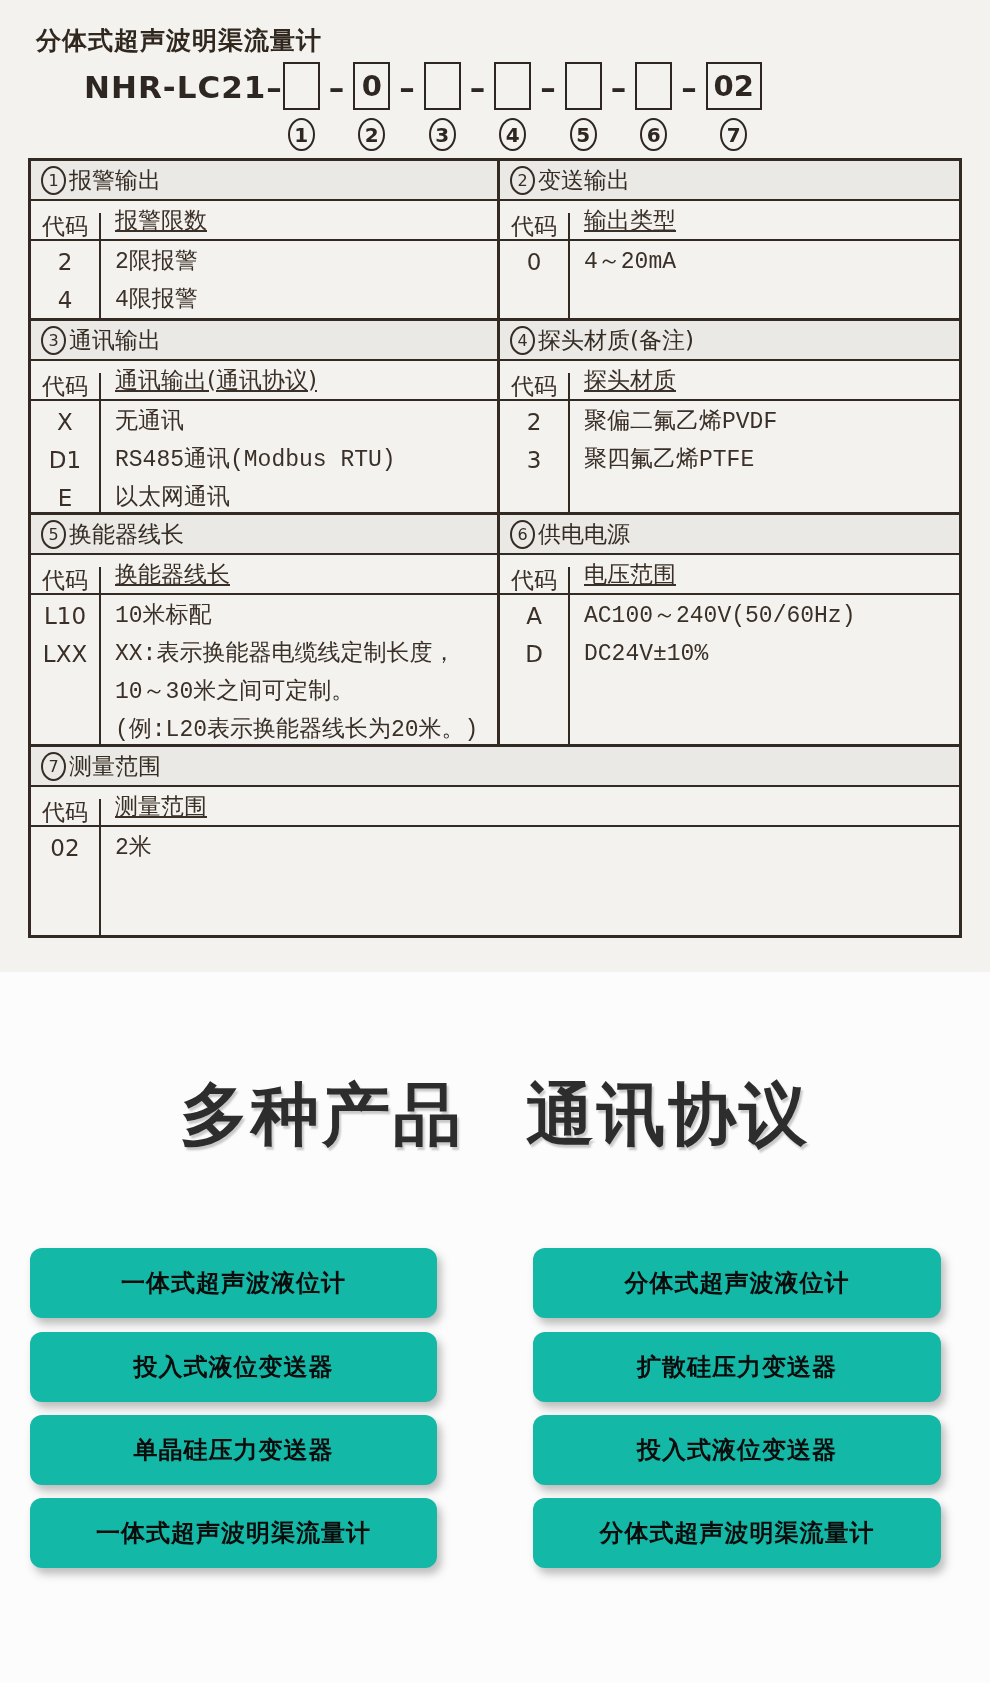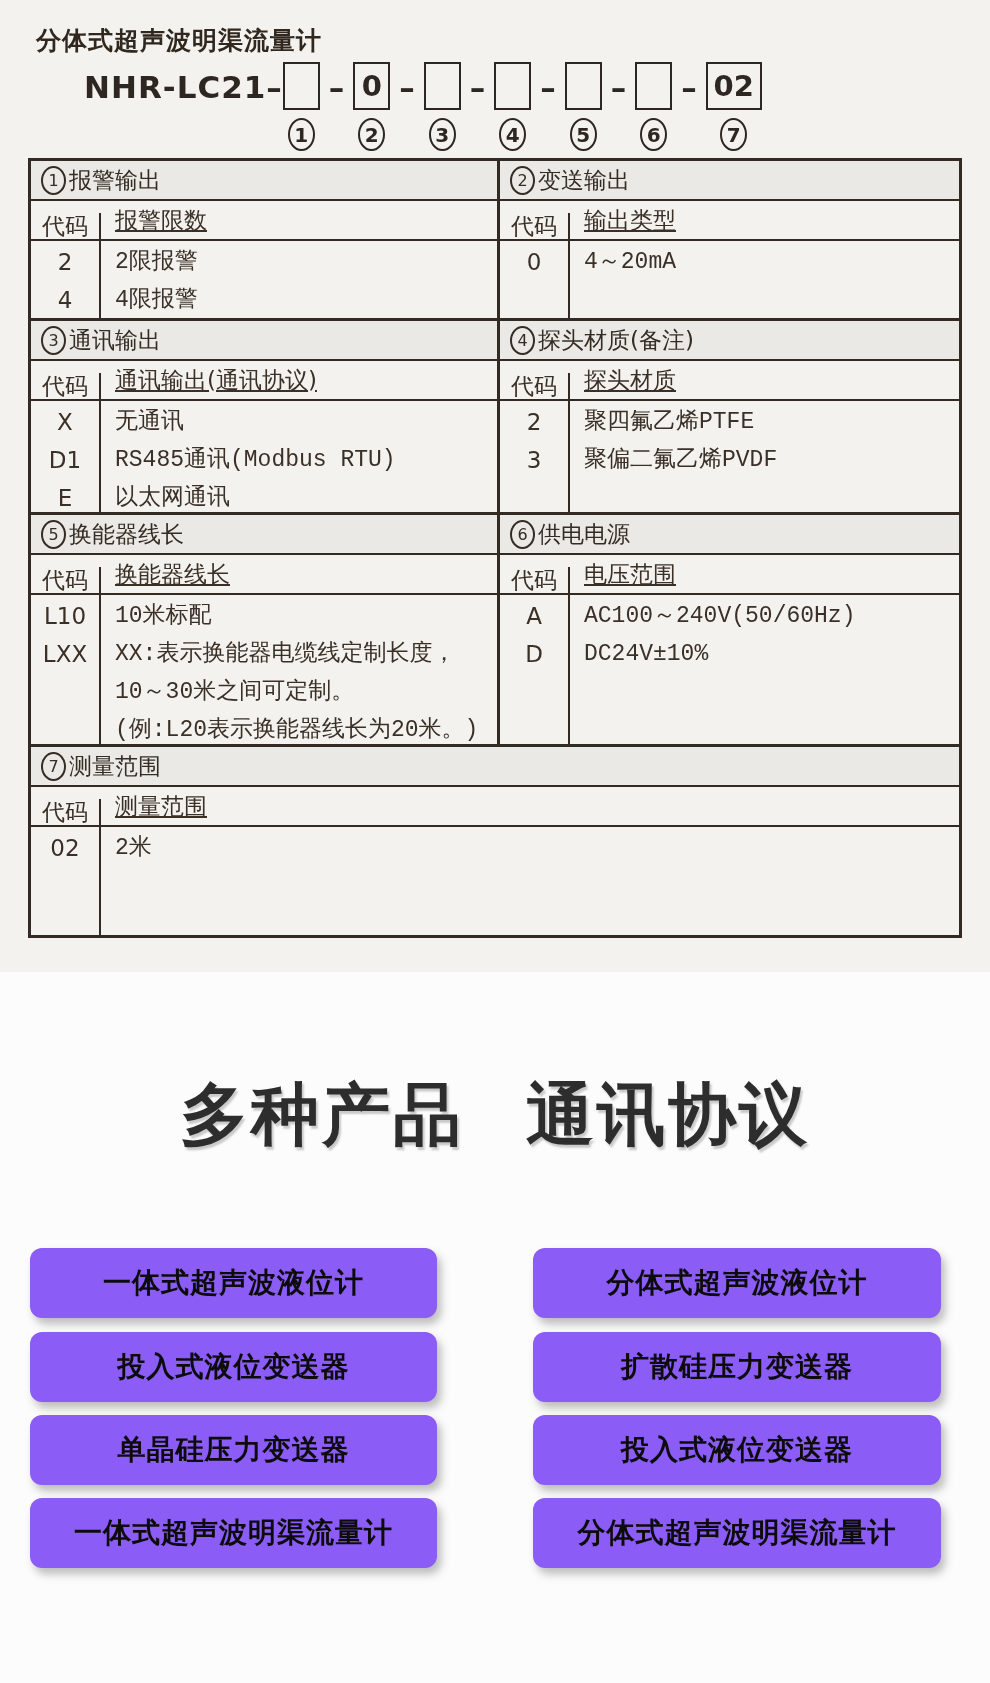--- a/index.html
+++ b/index.html
@@ -90,24 +90,24 @@
 
   
   .headline {
     position:absolute; left:0; top:1070px; width:100%;
     display:flex; justify-content:center; gap:62px;
     font-size:68px; font-weight:bold; color:#2d2d2d; letter-spacing:3px;
     text-shadow:2px 3px 2px rgba(140,140,140,0.45);
   }
   .product-btn {
     position:absolute; width:407px; height:70px;
-    background:#8b5cf6; border-radius:12px;
+    background:#14b8a6; border-radius:12px;
     box-shadow:4px 6px 8px rgba(70,70,70,0.35);
     display:flex; align-items:center; justify-content:center;
-    font-size:28px; font-weight:bold; color:#0c0c0c; letter-spacing:1px;
+    font-size:24px; font-weight:bold; color:#0c0c0c; letter-spacing:1px;
     white-space:nowrap; cursor:pointer;
   }
   .col-l { left:30px; }
   .col-r { left:533px; width:408px; }
   .row-1 { top:1248px; }
   .row-2 { top:1332px; }
   .row-3 { top:1415px;text-align:center; }
   .row-4 { top:1498px; }
 </style>
 </head>
@@ -230,22 +230,22 @@
       <div class="sec-sub">
         <span class="cell-code">代码</span>
         <span class="cell-label">探头材质</span>
       </div>
       <div class="sec-body">
         <div class="body-codes">
           <div>2</div>
           <div>3</div>
         </div>
         <div class="body-descs">
+          <div>聚偏二氟乙烯PVDF</div>
           <div>聚四氟乙烯PTFE</div>
-          <div>聚偏二氟乙烯PVDF</div>
         </div>
       </div>
     </div>
   </div>
 
   <div class="band band-c">
     <div class="half left">
       <div class="sec-header">
         <span class="circ-num">5</span>
         <span>换能器线长</span>

